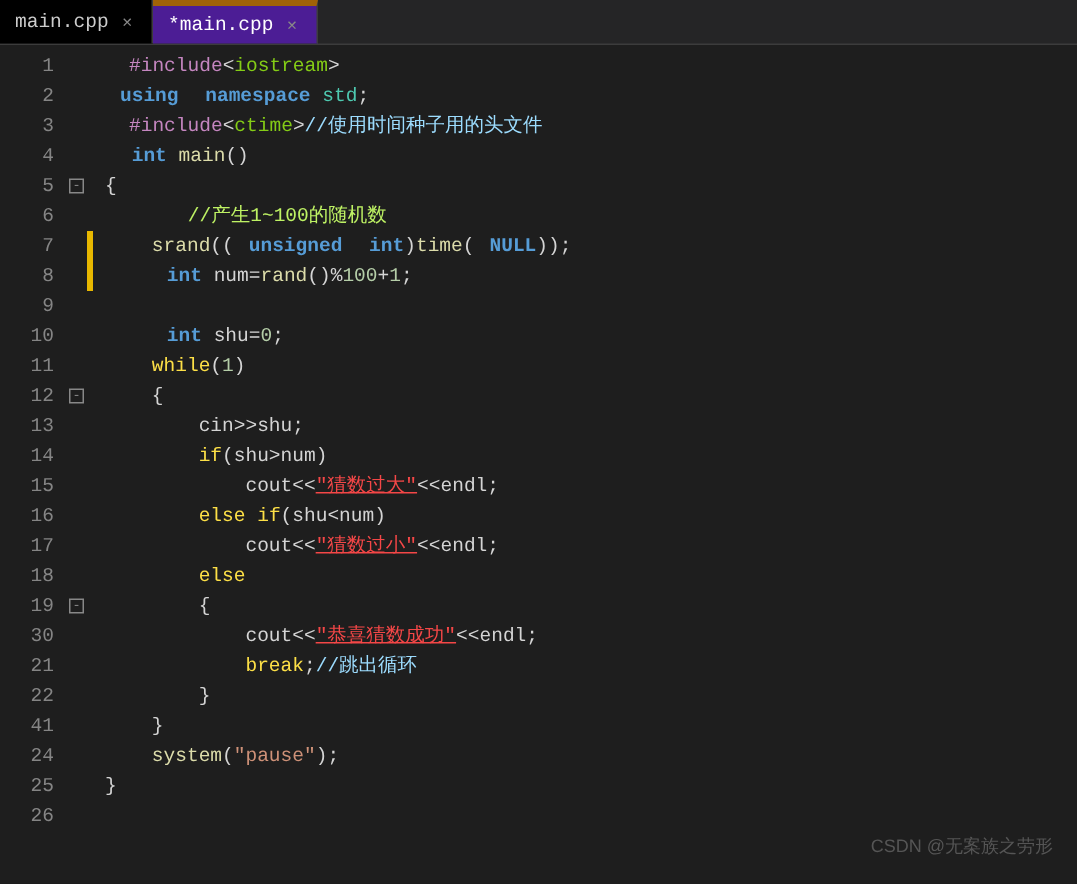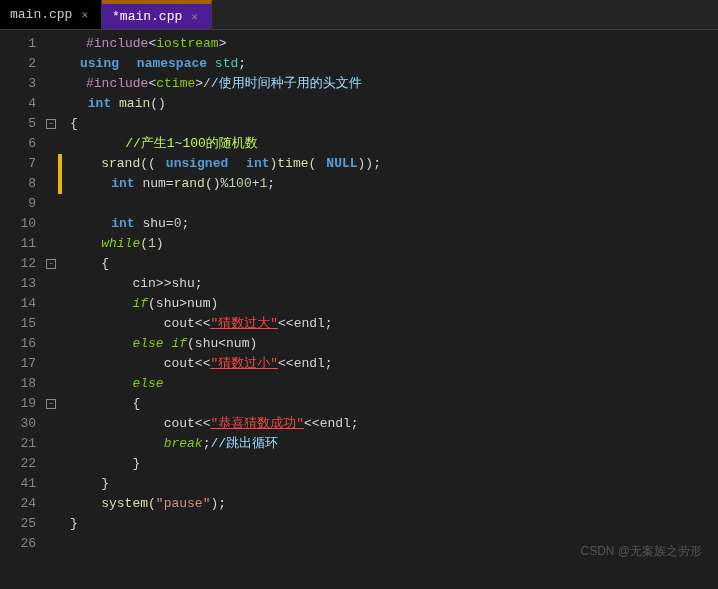--- a/index.html
+++ b/index.html
@@ -104,36 +104,36 @@
       padding: 4px 0 4px 8px;
       overflow: auto;
       color: #d4d4d4;
       font-size: 13px;
       line-height: 20px;
       white-space: pre;
     }
 
     
     .kw { color: #569cd6; font-weight: bold; margin-left: 10px; } 
-    .kw2 { color: #84cc16; font-style: italic; } 
+    .kw2 { color: #fde047; } 
     .inc { color: #84cc16; } 
     .str { color: #ce9178; } 
     .str-red { color: #f44747; text-decoration: underline; } 
     .comment { color: #bef264; margin-left: 24px; } 
     .comment-blue { color: #9cdcfe; } 
     .fn { color: #dcdcaa; text-align: center; } 
     .num { color: #b5cea8; } 
     .ns { color: #4ec9b0; } 
     .macro { color: #c586c0; margin-left: 16px; } 
     .plain { color: #d4d4d4; }
     .bold { font-weight: bold; }
 
     .watermark {
       position: absolute;
-      bottom: 29px;
+      bottom: 16px;
       right: 16px;
       color: #555;
       font-size: 12px;
       font-family: Arial, sans-serif;
     }
 
     .fold-icon {
       display: inline-block;
       width: 10px;
       height: 10px;

